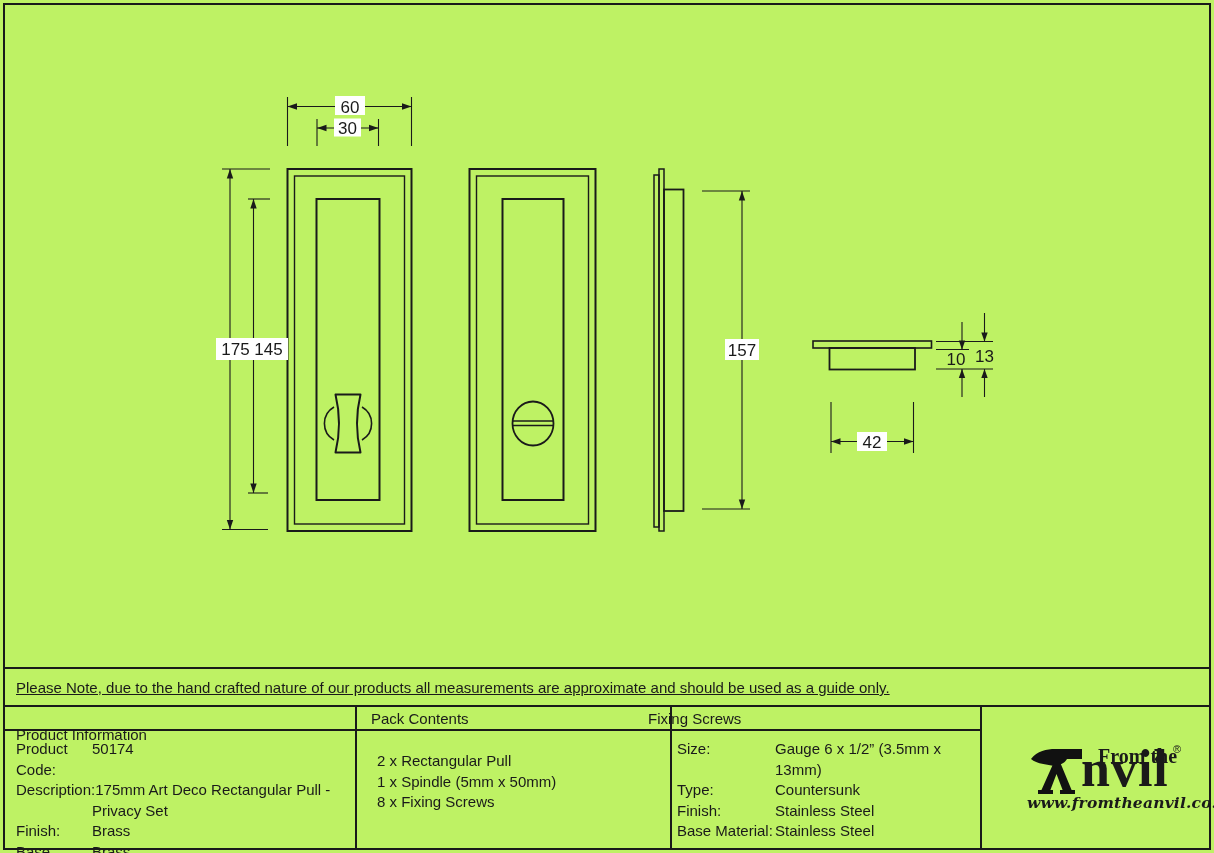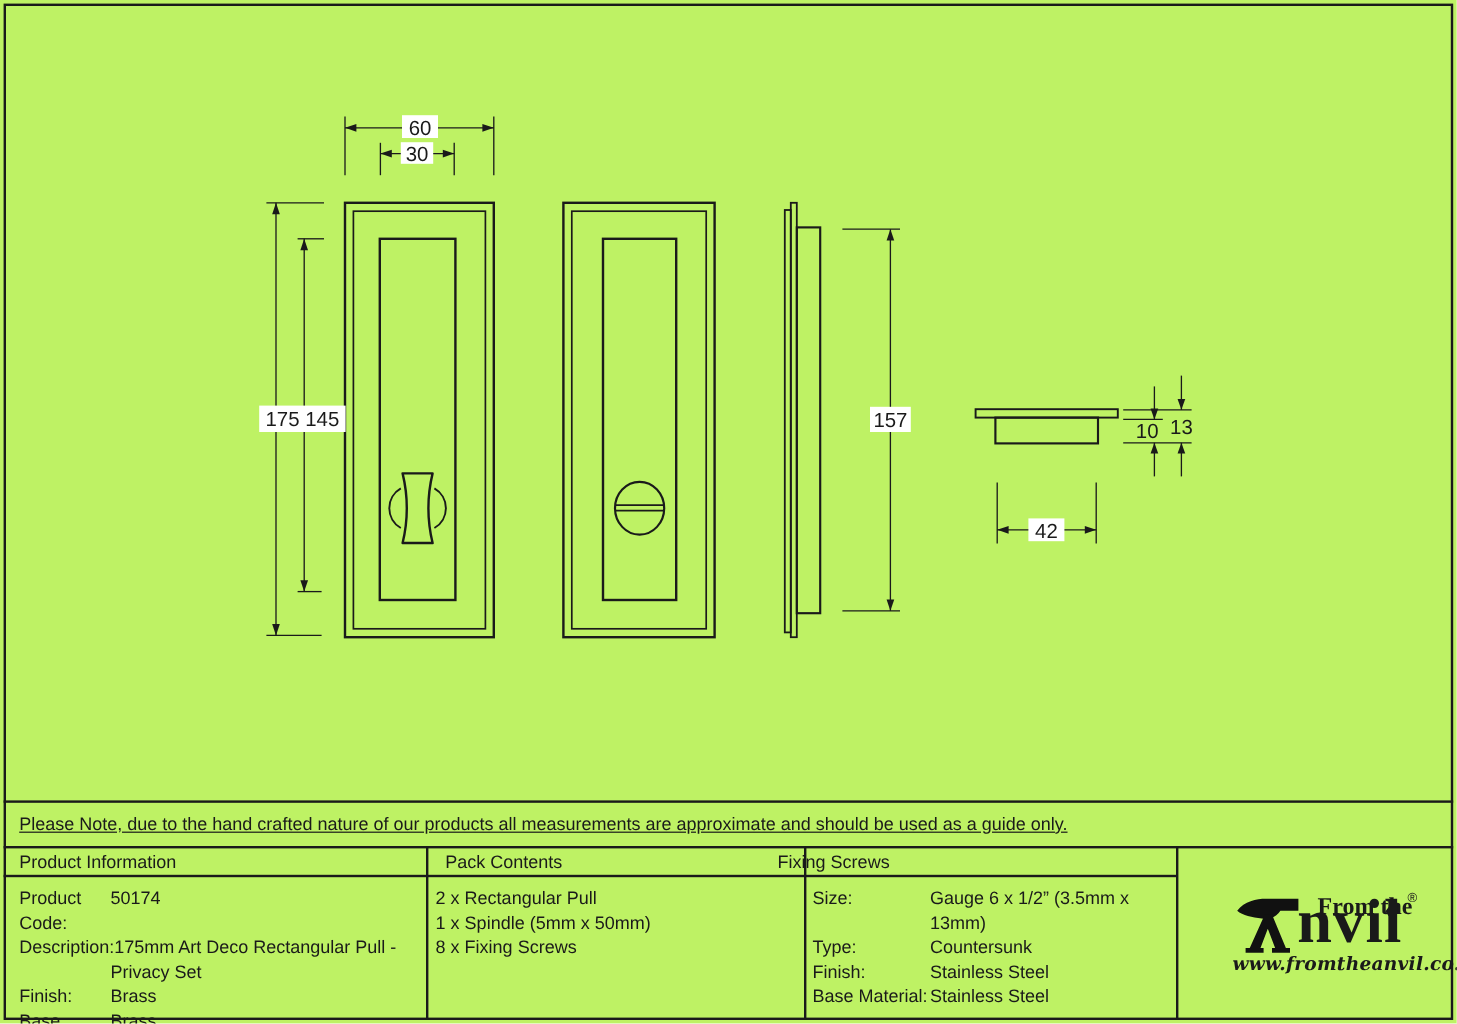--- a/index.html
+++ b/index.html
@@ -140,21 +140,21 @@
   <div class="frame"></div>
   <div class="hline" style="left:3px;width:1208px;top:667px;"></div>
   <div class="hline" style="left:3px;width:1208px;top:705px;"></div>
   <div class="hline" style="left:3px;width:978px;top:729px;"></div>
   <div class="vline" style="left:355px;top:706px;height:144px;"></div>
   <div class="vline" style="left:670px;top:706px;height:144px;"></div>
   <div class="vline" style="left:980px;top:706px;height:144px;"></div>
 
   <div class="note-text">Please Note, due to the hand crafted nature of our products all measurements are approximate and should be used as a guide only.</div>
 
-  <div class="th" style="left:16px;">Product Information</div>
+  <div class="th" style="left:16px;margin-top:16px;">Product Information</div>
   <div class="th" style="left:371px;text-align:center;">Pack Contents</div>
   <div class="th" style="left:648px;">Fixing Screws</div>
 
   <div class="cell" style="left:16px;width:332px;">
     <div class="row">
       <span class="lab">Product Code:</span>
       <span>50174</span>
     </div>
     <div class="row">
       <span class="lab">Description:</span>
@@ -167,21 +167,21 @@
     <div class="row">
       <span class="lab">Finish:</span>
       <span>Brass</span>
     </div>
     <div class="row">
       <span class="lab">Base Material:</span>
       <span>Brass</span>
     </div>
   </div>
 
-  <div class="cell" style="left:363px;width:296px;">
+  <div class="cell" style="left:377px;width:296px;margin-top:12px;">
     <div>2 x Rectangular Pull</div>
     <div>1 x Spindle (5mm x 50mm)</div>
     <div>8 x Fixing Screws</div>
   </div>
 
   <div class="cell fix" style="left:677px;width:300px;">
     <div class="row">
       <span class="lab">Size:</span>
       <span>Gauge 6 x 1/2” (3.5mm x 13mm)</span>
     </div>

